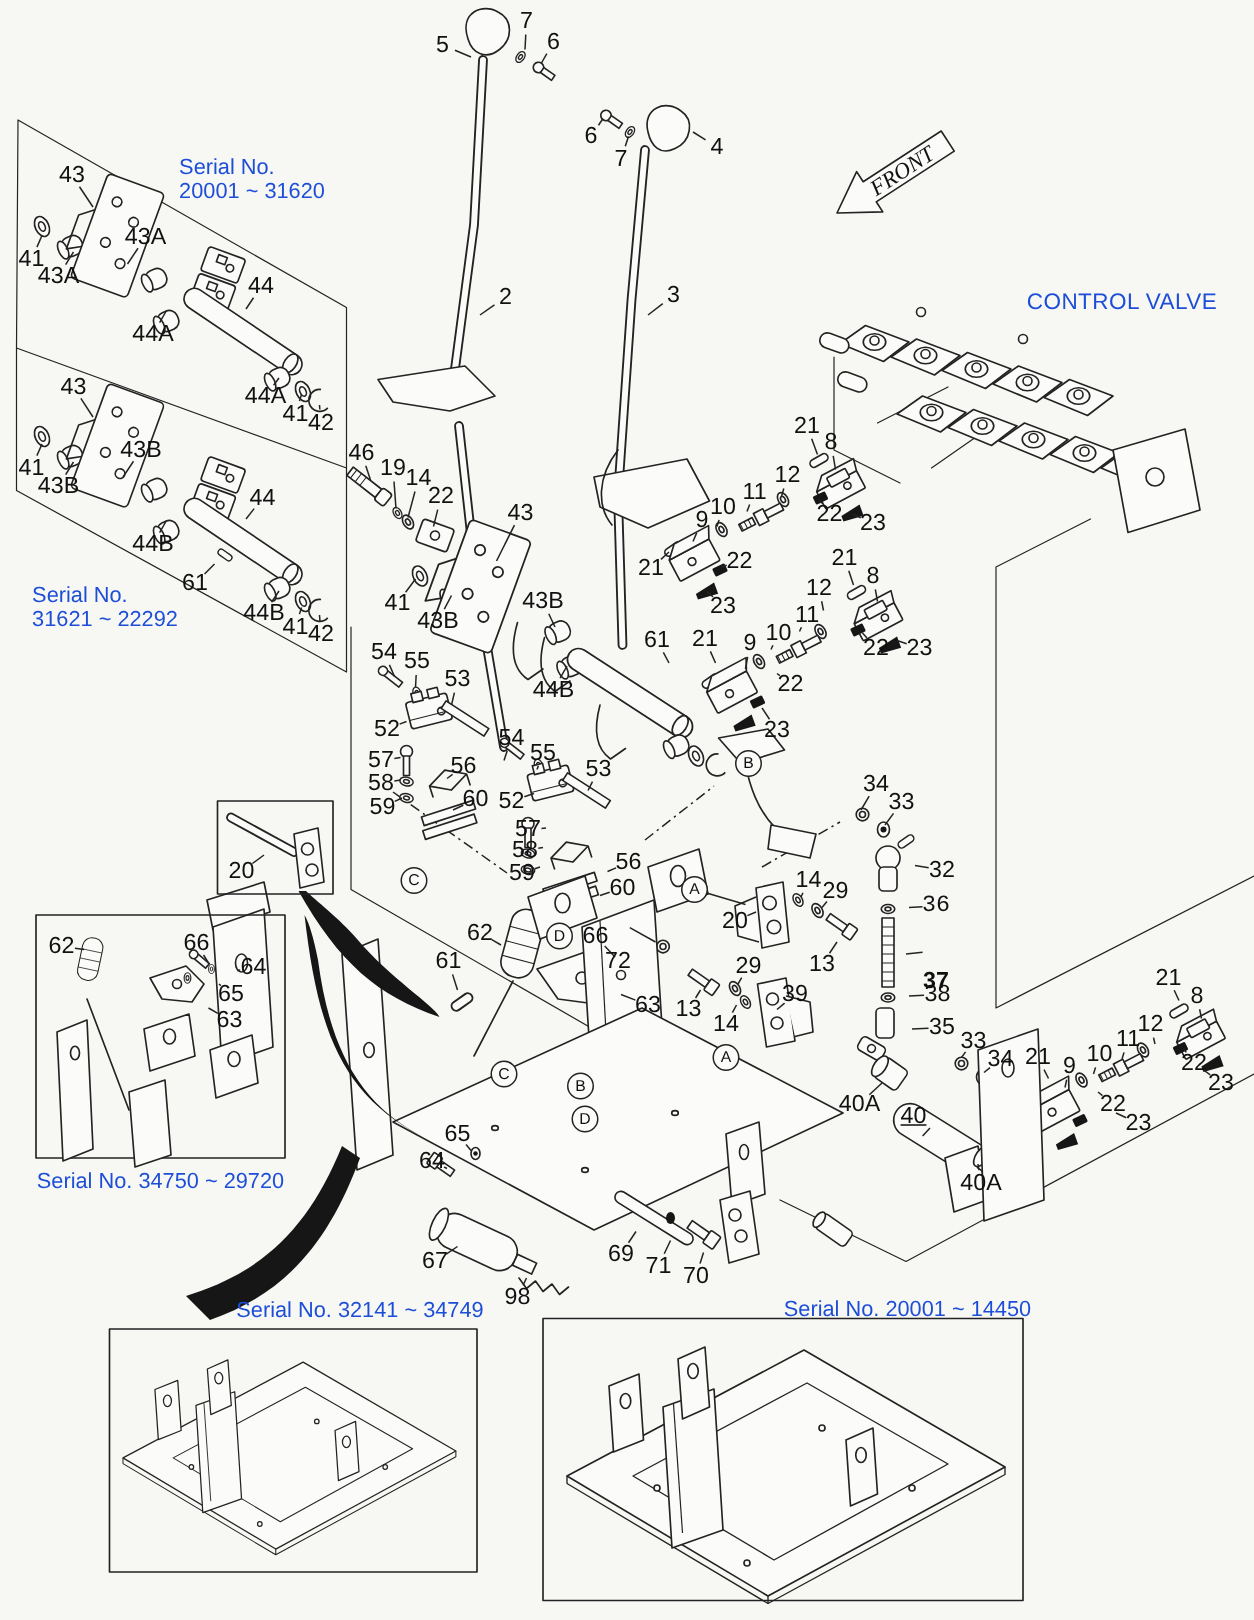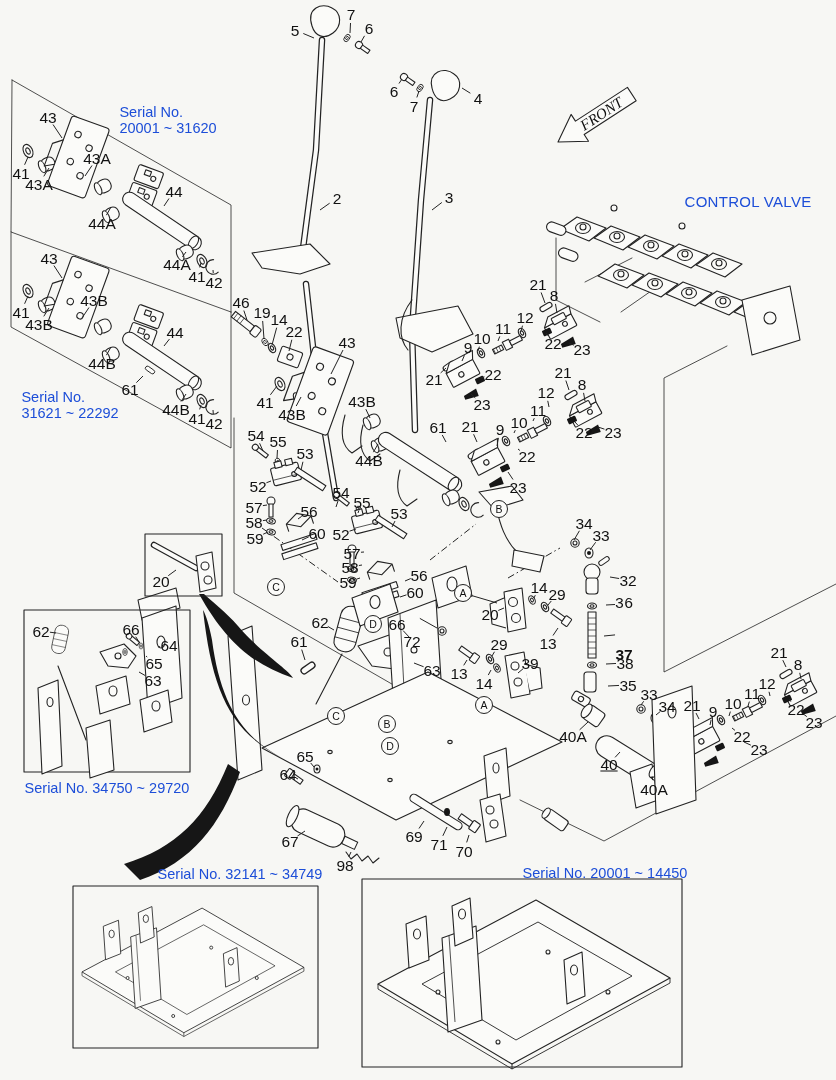--- a/index.html
+++ b/index.html
@@ -707,21 +707,21 @@
       <div class="callout" style="left: 530px; top: 663px;">39</div>
       <div class="callout" style="left: 628px; top: 580px;">32</div>
       <div class="callout" style="left: 624px; top: 604px; font-family: Liberation Mono, monospace;">36</div>
       <div class="callout" style="left: 624px; top: 654px; font-weight: bold;">37</div>
       <div class="callout" style="left: 625px; top: 663px;">38</div>
       <div class="callout" style="left: 628px; top: 685px;">35</div>
       <div class="callout" style="left: 584px; top: 523px;">34</div>
       <div class="callout" style="left: 601px; top: 535px;">33</div>
       <div class="callout" style="left: 649px; top: 694px;">33</div>
       <div class="callout" style="left: 667px; top: 706px;">34</div>
-      <div class="callout" style="left: 609px; top: 764px; text-decoration: underline;">40</div>
+      <div class="callout" style="left: 609px; top: 744px; text-decoration: underline;">40</div>
       <div class="callout" style="left: 573px; top: 736px;">40A</div>
       <div class="callout" style="left: 654px; top: 789px;">40A</div>
       <div class="callout" style="left: 692px; top: 705px;">21</div>
       <div class="callout" style="left: 713px; top: 711px;">9</div>
       <div class="callout" style="left: 733px; top: 703px;">10</div>
       <div class="callout" style="left: 752px; top: 693px;">11</div>
       <div class="callout" style="left: 767px; top: 683px;">12</div>
       <div class="callout" style="left: 779px; top: 652px;">21</div>
       <div class="callout" style="left: 798px; top: 664px;">8</div>
       <div class="callout" style="left: 796px; top: 709px;">22</div>

